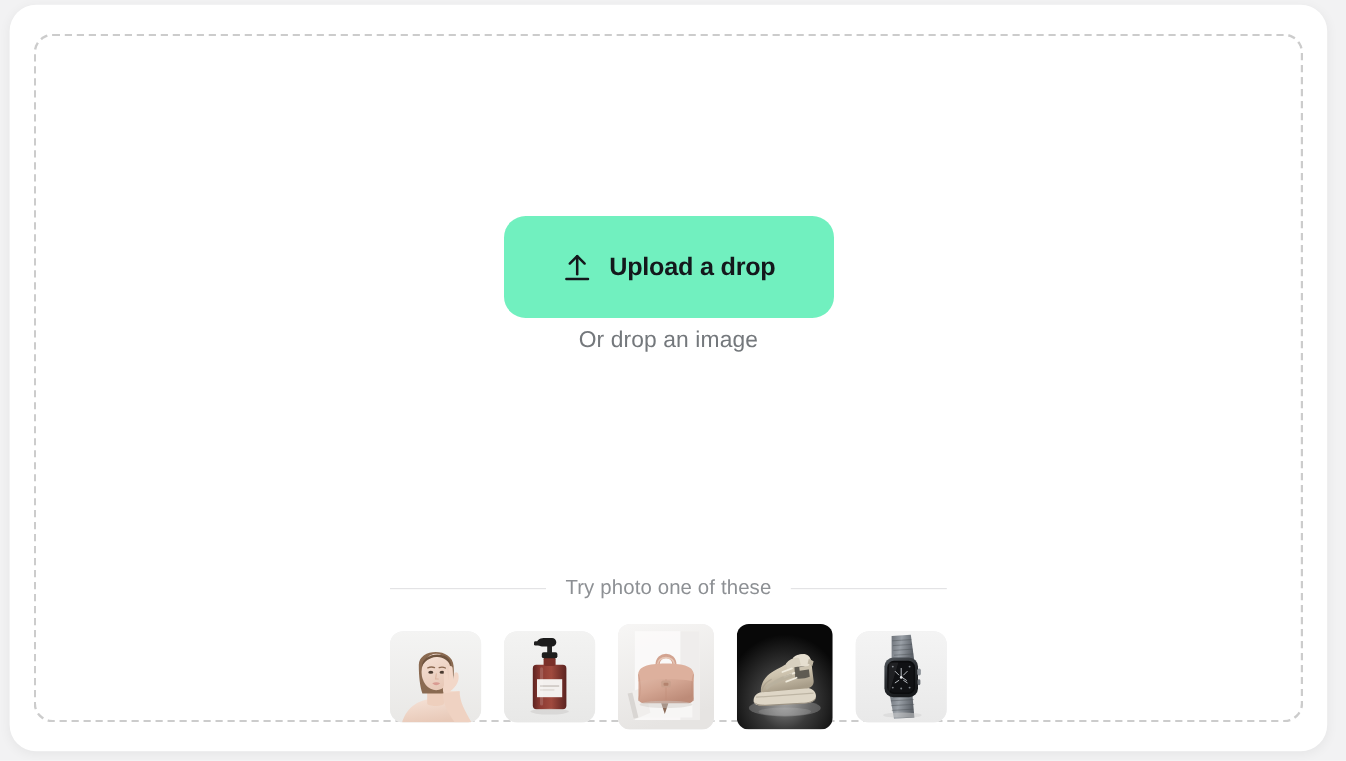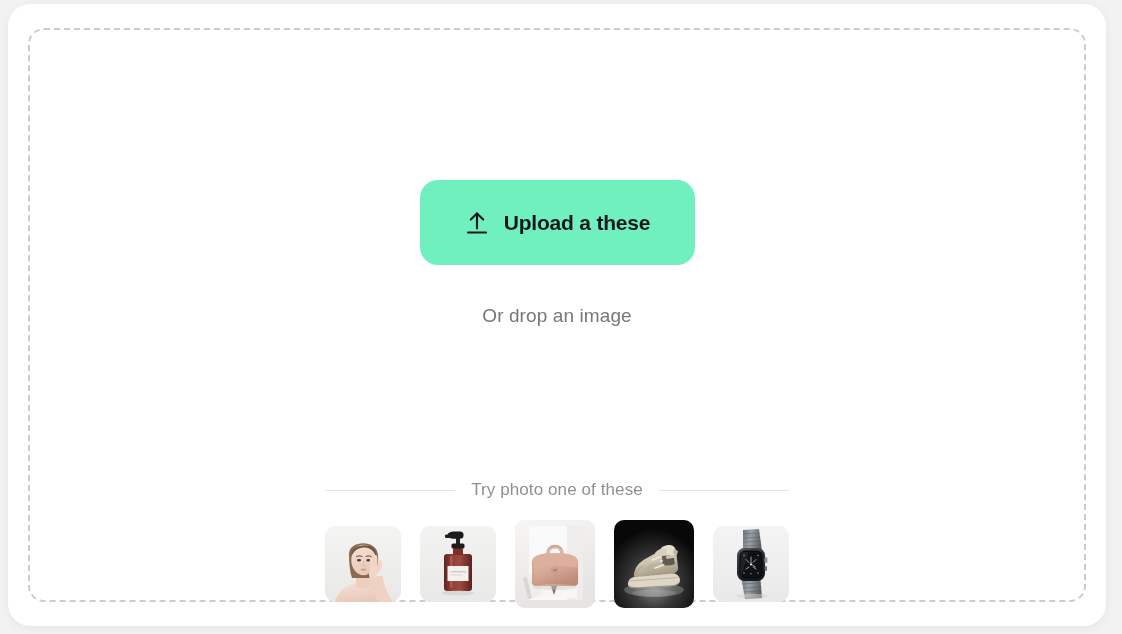--- a/index.html
+++ b/index.html
@@ -80,21 +80,21 @@
 
   .upload-label {
     font-size: 21px;
     font-weight: bold;
     color: #14181c;
     letter-spacing: -0.2px;
     white-space: nowrap;
   }
 
   .drop-hint {
-    margin-top: 40px;
+    margin-top: 8px;
     font-size: 19px;
     color: #74787c;
     letter-spacing: 0.1px;
   }
 
   
   .samples-section {
     position: absolute;
     left: 0;
     top: 450px;
@@ -166,21 +166,21 @@
       <div class="center-stack">
 
         <button class="upload-button">
           <span class="upload-icon-wrap">
             <svg class="upload-icon" viewBox="0 0 26 26" fill="none" stroke="#14181c" stroke-width="2.1" stroke-linecap="round" stroke-linejoin="round">
               <path d="M13 18.5 V3.5"></path>
               <path d="M6.8 9.6 L13 3.4 L19.2 9.6"></path>
               <path d="M4 22.5 H22"></path>
             </svg>
           </span>
-          <span class="upload-label">Upload a these</span>
+          <span class="upload-label">Upload a drop</span>
         </button>
 
         <div class="drop-hint">Or drop an image</div>
       </div>
 
       <div class="samples-section">
 
         <div class="divider">
           <span class="divider-line"></span>
           <span class="divider-text">Try photo one of these</span>

